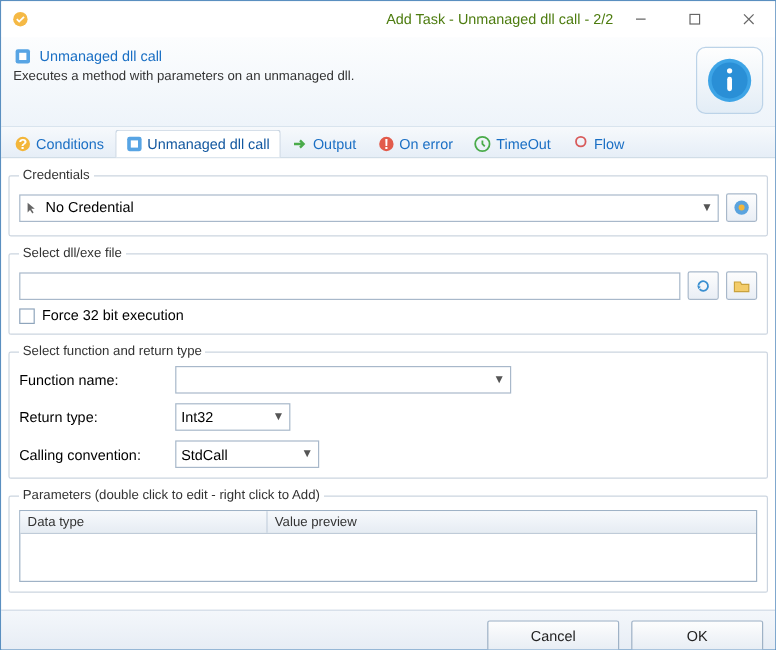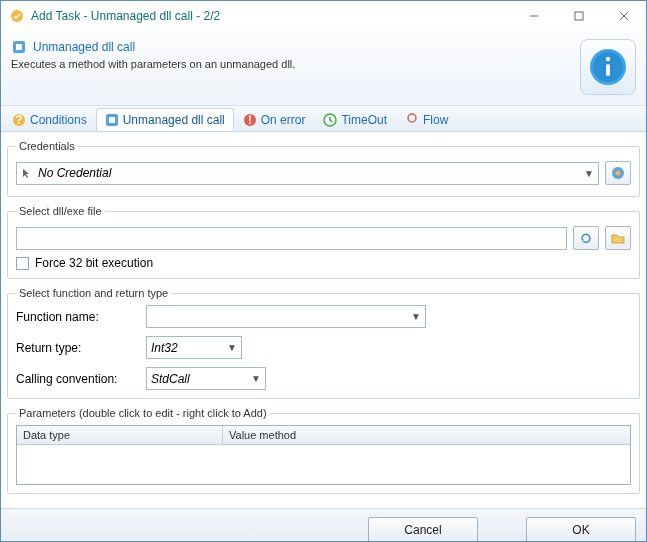--- a/index.html
+++ b/index.html
@@ -1,47 +1,47 @@
 <!DOCTYPE html>
 <html><head>
 <meta charset="utf-8">
 <style>
 * { box-sizing: border-box; font-family: "Segoe UI", Tahoma, sans-serif; font-size: 12px; }
 body { margin: 0; background: #fff; width: 647px; height: 542px; overflow: hidden; border: 1px solid #5a8fc0; }
 .titlebar { height: 30px; background: #fff; display: flex; align-items: center; padding: 0 0 0 8px; }
 .titlebar .app-icon { width: 16px; height: 16px; margin-right: 6px; }
-.titlebar .title { flex: 1; color: #0f766e; }
+.titlebar .title { flex: 1; color: #4d7c0f; text-align: right; }
 .titlebar .win-btn { width: 45px; height: 29px; display: flex; align-items: center; justify-content: center; color: #999; }
 .header { padding: 8px 10px 10px 10px; display: flex; border-bottom: 1px solid #d9e4ee; background: linear-gradient(#fcfdfe,#eef4fa); }
 .header-left { flex: 1; }
 .header-title { color: #1a6fc4; font-size: 14px; display: flex; align-items: center; gap: 6px; }
 .header-desc { color: #333; margin-top: 3px; font-size: 11px; }
 .header-icon { width: 56px; height: 56px; border: 1px solid #bcd3e8; border-radius: 8px; background: linear-gradient(#fefefe,#e3edf6); display: flex; align-items: center; justify-content: center; }
 .tabstrip { display: flex; background: linear-gradient(#f6f9fc,#e6eef7); border-bottom: 1px solid #c8d5e2; padding: 2px 2px 0 2px; }
 .tab { display: flex; align-items: center; gap: 4px; padding: 4px 8px; color: #1a6fc4; cursor: pointer; border: 1px solid transparent; border-bottom: none; }
 .tab.active { background: #fff; border-color: #c8d5e2; border-radius: 3px 3px 0 0; color: #1358a0; }
 .content { padding: 4px 6px 6px 6px; background: #fff; }
 fieldset { border: 1px solid #ccd5e0; border-radius: 2px; margin: 4px 0 8px 0; padding: 6px 8px 8px 8px; }
 legend { color: #333; padding: 0 3px; font-size: 11px; }
 .row { display: flex; align-items: center; gap: 6px; margin: 3px 0; }
-.combo, .textbox { border: 1px solid #a8b8ca; height: 23px; background: #fff; display: flex; align-items: center; padding: 0 4px; font-style: italic; }
+.combo, .textbox { border: 1px solid #a8b8ca; height: 23px; background: #fff; display: flex; align-items: center; padding: 0 4px; }
 .combo { justify-content: space-between; }
 .combo .arrow { color: #555; font-size: 10px; }
 .icon-btn { width: 26px; height: 24px; border: 1px solid #a8b8ca; background: linear-gradient(#fdfdfd,#e9eef5); display: flex; align-items: center; justify-content: center; border-radius: 2px; }
 .check { display: flex; align-items: center; gap: 6px; margin-top: 6px; }
 .check .box { width: 13px; height: 13px; border: 1px solid #8fa5bc; background: #fff; }
 .form-grid { display: grid; grid-template-columns: 130px auto; row-gap: 8px; align-items: center; }
 .label { color: #000000; }
 .param-table { border: 1px solid #9fb2c6; height: 60px; }
 .param-head { display: flex; background: linear-gradient(#f7f9fc,#e6ecf3); border-bottom: 1px solid #bfcbd8; }
 .param-head .col { padding: 3px 6px; border-right: 1px solid #c6d1de; color: #333; font-size: 11px; }
 .param-head .col:first-child { width: 206px; }
 .param-head .col:last-child { flex: 1; border-right: none; }
 .footer { display: flex; justify-content: flex-end; gap: 10px; padding: 8px 10px; background: linear-gradient(#f4f7fb,#e3eaf3); border-top: 1px solid #cfd9e5; }
-.btn { width: 110px; height: 26px; border: 1px solid #9fb2c6; background: linear-gradient(#fdfdfd,#e7edf4); border-radius: 2px; display: flex; align-items: center; justify-content: center; color: #222; margin-left: 38px; }
+.btn { width: 110px; height: 26px; border: 1px solid #9fb2c6; background: linear-gradient(#fdfdfd,#e7edf4); border-radius: 2px; display: flex; align-items: center; justify-content: center; color: #222; }
 svg { display: block; }
 </style>
 </head>
 <body>
 
 <div class="titlebar">
   <span class="app-icon">
     <svg width="16" height="16" viewBox="0 0 16 16">
         <circle cx="8" cy="8" r="6" fill="#f5b945"></circle>
         <path d="M5 8l2 2 4-4" stroke="#fff" stroke-width="1.5" fill="none"></path>
@@ -100,20 +100,28 @@
     <span>Conditions</span>
   </div>
   <div class="tab active">
     <span>
         <svg width="14" height="14">
           <rect x="1" y="1" width="12" height="12" rx="2" fill="#57a4e4"></rect>
           <rect x="4" y="4" width="6" height="6" fill="#fff"></rect>
         </svg>
       </span>
     <span>Unmanaged dll call</span>
+  </div>
+  <div class="tab">
+    <span>
+        <svg width="14" height="14">
+          <path d="M2 7h7M7 4l3 3-3 3" stroke="#4aab4a" stroke-width="2" fill="none"></path>
+        </svg>
+      </span>
+    <span>Output</span>
   </div>
   <div class="tab">
     <span>
         <svg width="14" height="14">
           <circle cx="7" cy="7" r="6" fill="#e25b4b"></circle>
           <text x="7" y="11" text-anchor="middle" fill="#fff" font-size="10" font-weight="bold">!</text>
         </svg>
       </span>
     <span>On error</span>
   </div>
@@ -204,21 +212,21 @@
         <span class="arrow">▼</span>
       </div>
     </div>
   </fieldset>
 
   <fieldset>
     <legend>Parameters (double click to edit - right click to Add)</legend>
     <div class="param-table">
       <div class="param-head">
         <div class="col">Data type</div>
-        <div class="col">Value method</div>
+        <div class="col">Value preview</div>
       </div>
     </div>
   </fieldset>
 
 </div>
 
 <div class="footer">
   <div class="btn">
       <span>Cancel</span>
     </div>

